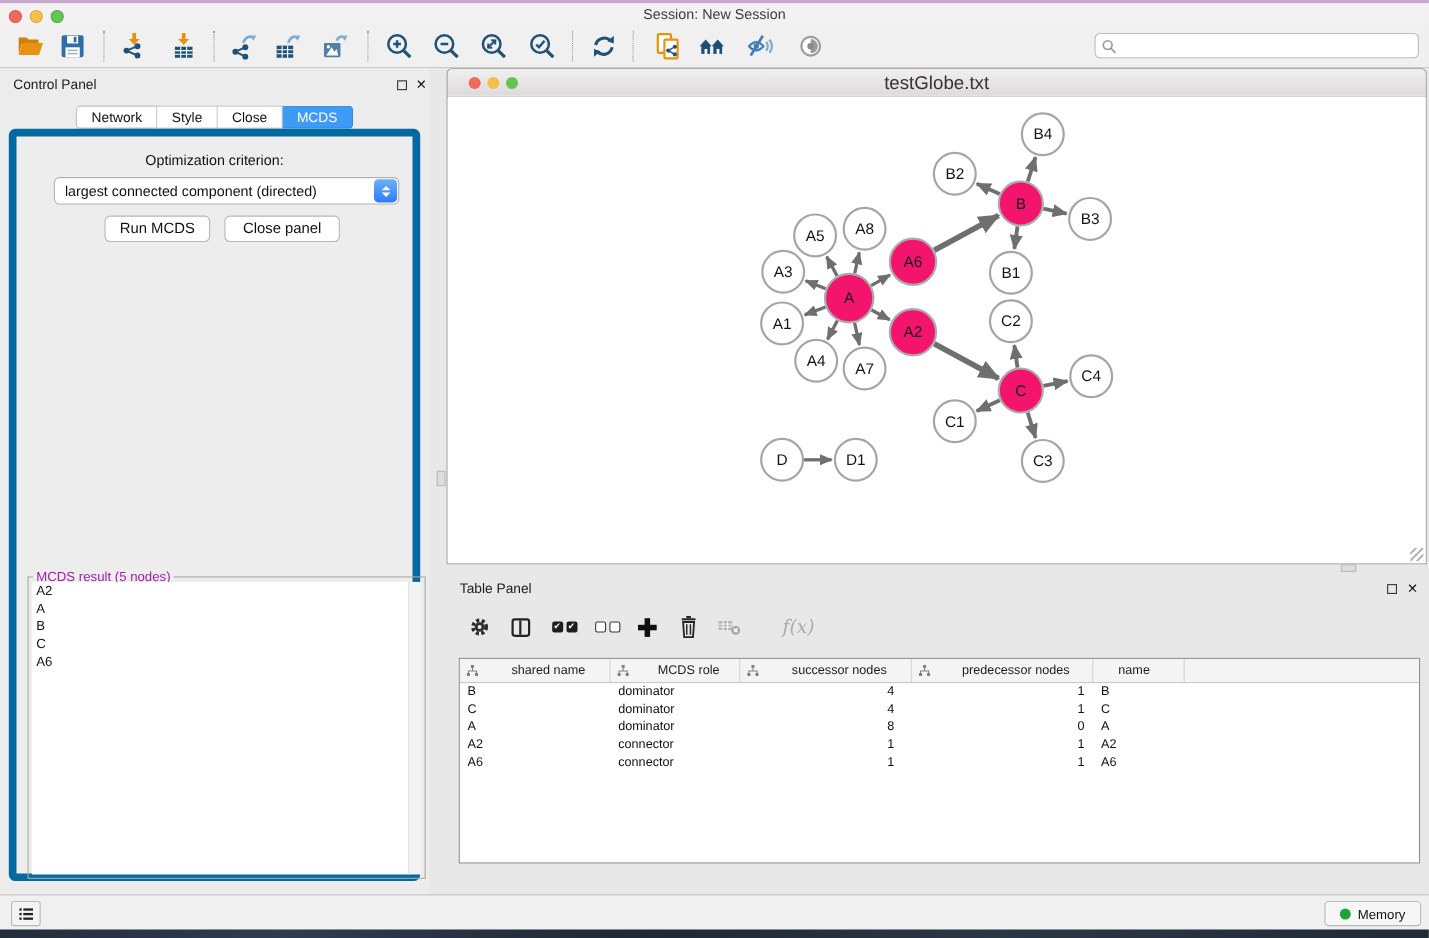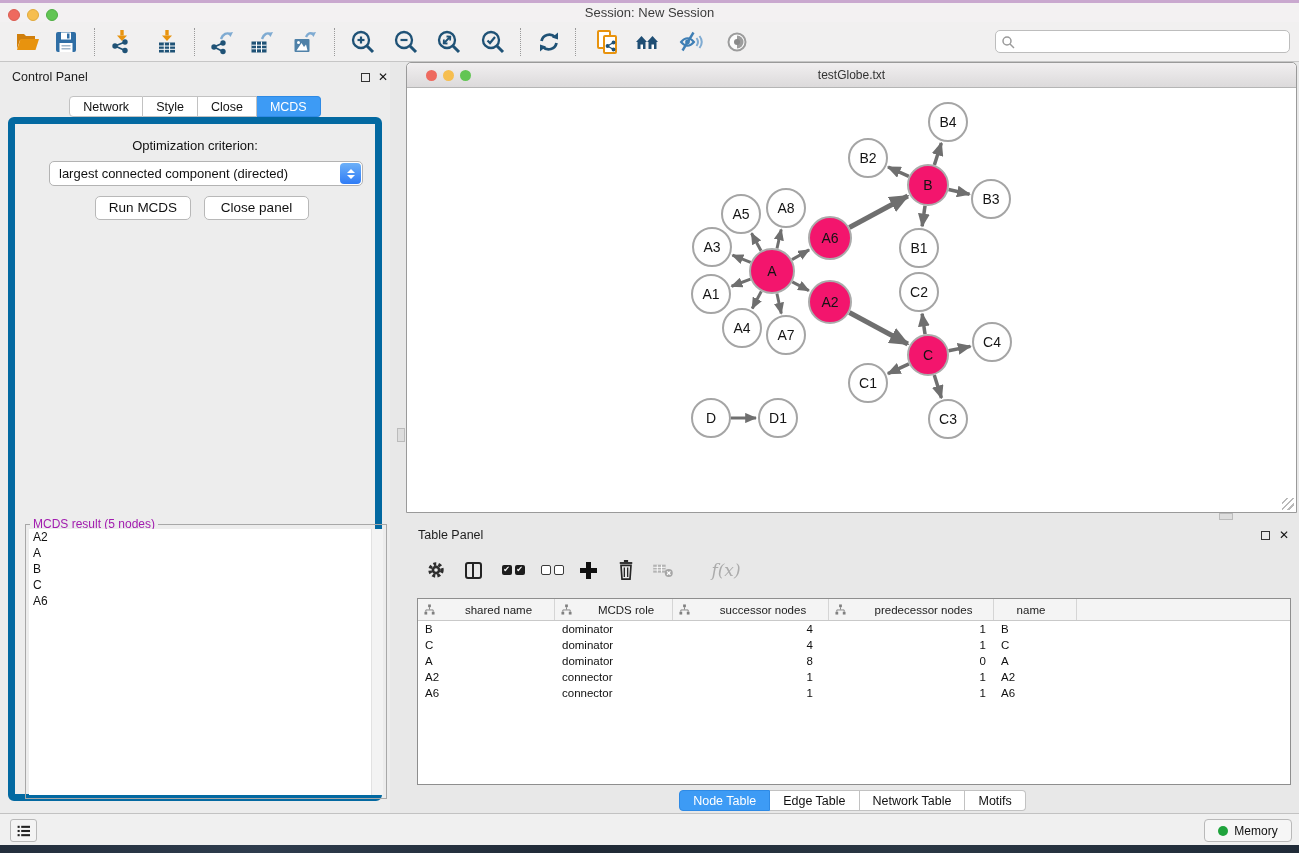--- a/index.html
+++ b/index.html
@@ -44,21 +44,21 @@
   .mcds-list { position:absolute; left:4px; top:12px; right:16px; bottom:4px; background:#fff; }
   .mcds-scroll { position:absolute; right:4px; top:12px; width:12px; bottom:4px; background:#F3F3F3; border-left:1px solid #E2E2E2; }
   .mcds-item { font-size:12px; line-height:16px; padding-left:4px; color:#111; }
 
   
   .right-region { position:absolute; left:390px; top:62px; width:909px; height:751px; background:#E8E8E8; }
 
   
   .net-frame { position:absolute; left:16px; top:0; width:891px; height:451px; border:1px solid #9A9A9A; background:#fff; border-radius:5px 5px 0 0; }
   .net-titlebar { position:absolute; left:0; top:0; width:100%; height:25px; background:linear-gradient(#F1EFF0,#DCDADB); border-bottom:1px solid #B5B5B5; border-radius:5px 5px 0 0; }
-  .net-title { text-align:center; font-size:12px; line-height:25px; color:#333; }
+  .net-title { text-align:center; font-size:17px; line-height:25px; color:#333; }
   .net-light { position:absolute; top:7px; width:11px; height:11px; border-radius:50%; }
   .net-canvas { position:absolute; left:0; top:26px; width:889px; height:423px; background:#fff; }
   .resize-grip { position:absolute; right:2px; bottom:2px; width:12px; height:12px; background:repeating-linear-gradient(135deg, transparent 0 3px, #B9B9B9 3px 4.5px); }
   .node-plain { fill:#FFFFFF; stroke:#A5A5A5; stroke-width:2; }
   .node-mcds { fill:#F3156D; stroke:#ABABAB; stroke-width:2; }
   .node-label { font-family:"Liberation Sans",sans-serif; font-size:14px; fill:#141414; text-anchor:middle; }
   .edge { stroke:#6F6F6F; fill:none; }
 
   
   .vgrip { position:absolute; left:397px; top:428px; width:8px; height:14px; background:#DDDDDD; border:1px solid #BBB; }
@@ -571,26 +571,20 @@
           <div class="tr">
             <div class="td" style="width: 137px; text-align: left; padding-left: 7px; padding-right: 0px;">A6</div>
             <div class="td" style="width: 118px; text-align: left; padding-left: 7px; padding-right: 0px;">connector</div>
             <div class="td" style="width: 156px; text-align: right; padding-left: 0px; padding-right: 16px;">1</div>
             <div class="td" style="width: 165px; text-align: right; padding-left: 0px; padding-right: 8px;">1</div>
             <div class="td" style="width: 83px; text-align: left; padding-left: 7px; padding-right: 0px;">A6</div>
           </div>
         </div>
     </div>
 
-    <div class="tp-tabs">
-        <span class="tab active">Node Table</span>
-        <span class="tab">Edge Table</span>
-        <span class="tab">Network Table</span>
-        <span class="tab">Motifs</span>
-      </div>
   </div>
 
   <div class="hgrip" style="left:829px; top:451px; position:absolute"></div>
 </div>
 <div class="vgrip"></div>
 
 <div class="statusbar">
   <div class="list-btn">
     <svg width="16" height="16" viewBox="0 0 20 20">
       <g fill="#222">

